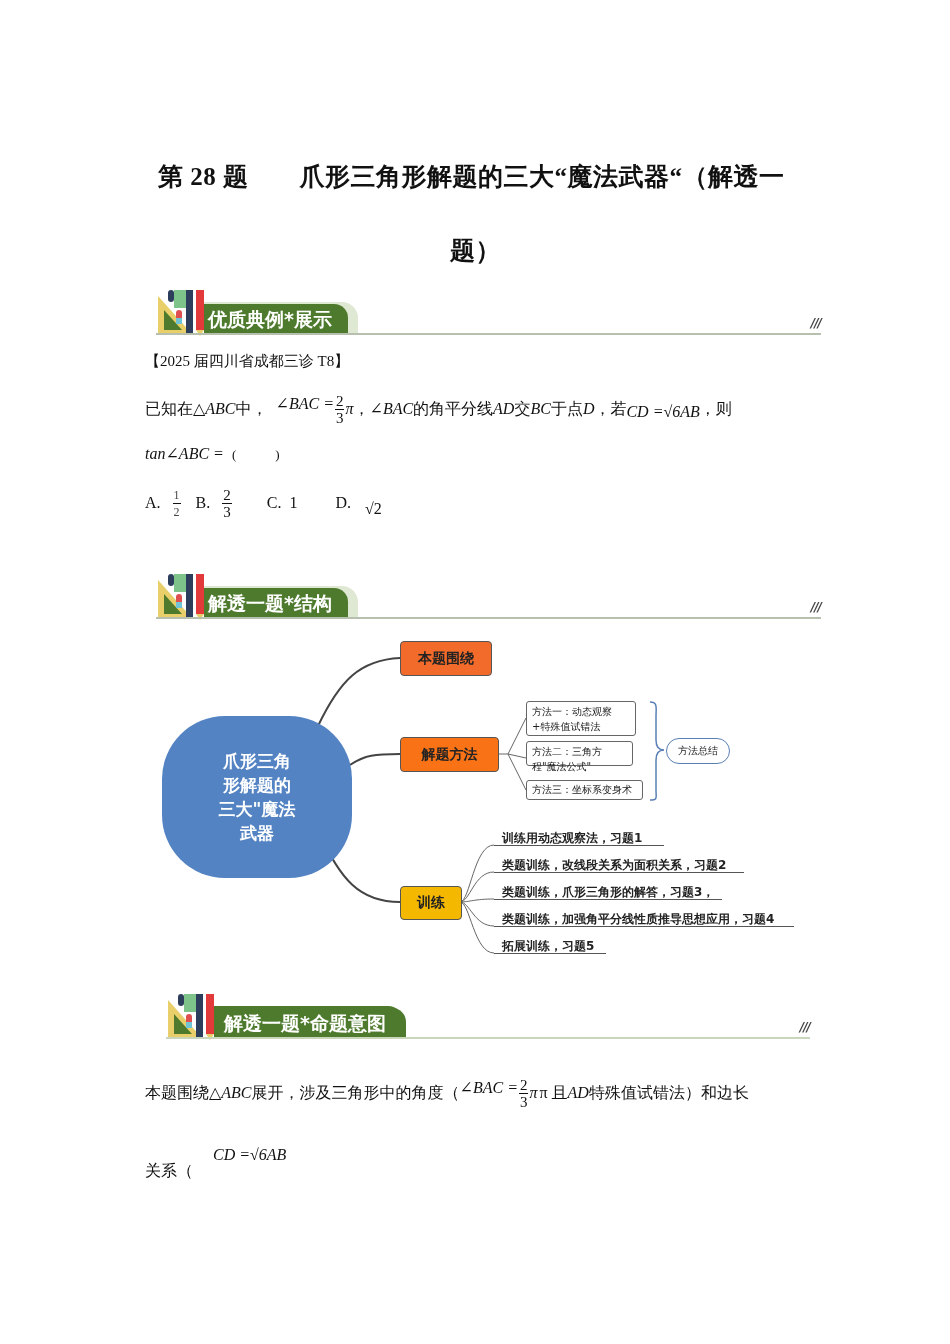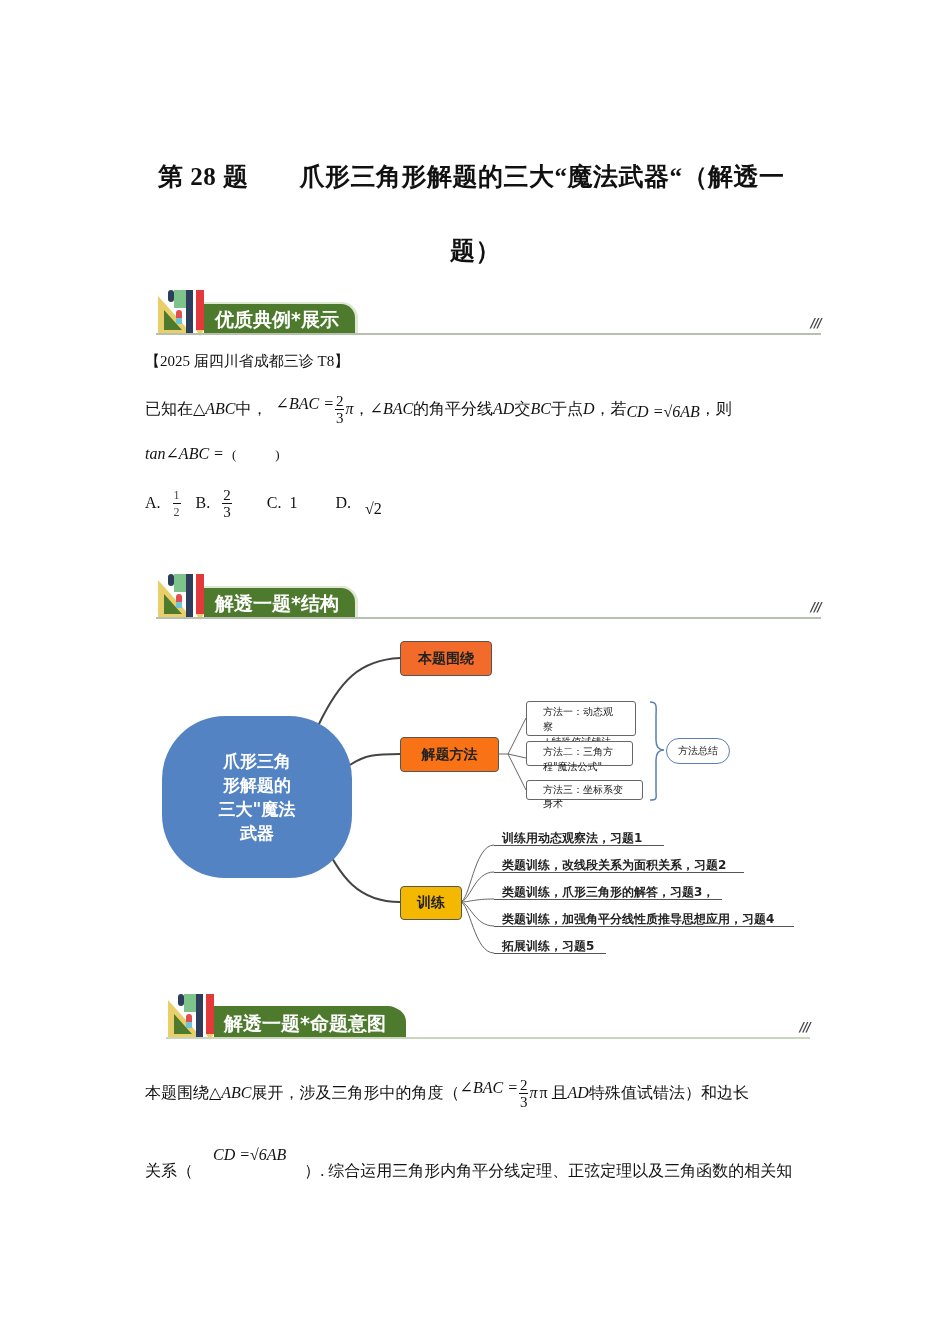--- a/index.html
+++ b/index.html
@@ -2,33 +2,33 @@
 <html><head>
 <meta charset="utf-8">
 <style>
   html, body { margin:0; padding:0; background:#ffffff; }
   body { width:950px; height:1344px; position:relative; overflow:hidden;
          font-family:"Liberation Serif","DejaVu Serif",serif; color:#111; }
   .abs { position:absolute; }
   .title { font-family:"Liberation Serif","DejaVu Serif",serif; font-weight:bold; font-size:25px; letter-spacing:0.5px; white-space:nowrap; }
   .banner { position:absolute; left:156px; width:665px; height:48px; }
   .banner .bar { position:absolute; left:48px; top:16px; height:30px; background:#4e7a2e; border-top-right-radius:14px;
-                 color:#fff; font-family:"DejaVu Sans","Liberation Sans",sans-serif; font-weight:bold; font-size:19px; line-height:30px; padding-left:11px; white-space:nowrap;}
+                 color:#fff; font-family:"DejaVu Sans","Liberation Sans",sans-serif; font-weight:bold; font-size:19px; line-height:30px; padding-left:4px; white-space:nowrap;}
   .banner .bar-shadow { position:absolute; top:14px; height:32px; background:#dfe8d2; border-top-right-radius:16px; }
   .banner .rule { position:absolute; left:0; right:0; top:45px; height:2px; background:#b7bfae; }
   .banner .slashes { position:absolute; right:0; top:28px; font-family:"DejaVu Sans",sans-serif; font-style:italic; font-weight:bold; font-size:12px; color:#444; letter-spacing:-1px; }
   .text { font-size:16px; white-space:nowrap; }
   .it { font-style:italic; }
   .frac { display:inline-block; vertical-align:middle; text-align:center; font-size:15px; line-height:16px; margin:0 1px; }
   .frac .num { display:block; border-bottom:1px solid #111; padding:0 1px; }
   .frac .den { display:block; }
   .mm-central { position:absolute; left:162px; top:716px; width:190px; height:162px; background:#5383c2; border-radius:63px;
                 color:#fff; font-family:"DejaVu Sans",sans-serif; font-weight:bold; font-size:17px; line-height:24px; text-align:center; display:flex; align-items:center; justify-content:center; }
   .node { position:absolute; border:1.5px solid #555; border-radius:4px; font-family:"DejaVu Sans",sans-serif; font-weight:bold; font-size:14px; display:flex; align-items:center; justify-content:center; color:#222; }
-  .sub { position:absolute; border:1px solid #666; border-radius:3px; background:#fff; font-family:"DejaVu Sans",sans-serif; font-size:10px; line-height:15px; padding:2px 16px; color:#222; box-sizing:border-box; }
+  .sub { position:absolute; border:1px solid #666; border-radius:3px; background:#fff; font-family:"DejaVu Sans",sans-serif; font-size:10px; line-height:15px; padding:2px 5px; color:#222; box-sizing:border-box; }
   .train { position:absolute; font-family:"DejaVu Sans",sans-serif; font-weight:bold; font-size:12px; color:#222; white-space:nowrap; }
   .train-line { position:absolute; height:1px; background:#555; }
 </style>
 </head>
 <body>
 
 <div class="abs title" style="left:158px; top:160px;">第 28 题　　爪形三角形解题的三大“魔法武器“（解透一</div>
 <div class="abs title" style="left:450px; top:234px;">题）</div>
 
 <div class="banner" style="top:288px;">
@@ -206,14 +206,13 @@
     </span>
   <span class="it">π</span>
   <span style="margin-left:2px;">π 且</span>
     <span class="it">AD</span>
     <span>特殊值试错法）和边长</span>
 </div>
 
 <div class="abs text" style="left:145px; top:1142px; height:40px; display:flex; align-items:flex-end;">
   <span>关系（</span>
   <span class="it" style="position:relative; top:-18px; margin-left:20px; margin-right:18px;">CD =√6AB</span>
-  <span>）. 综合运用三角形内角平分线定理、正弦定理以及三角函数的相关知</span>
 </div>
 
 </body></html>

